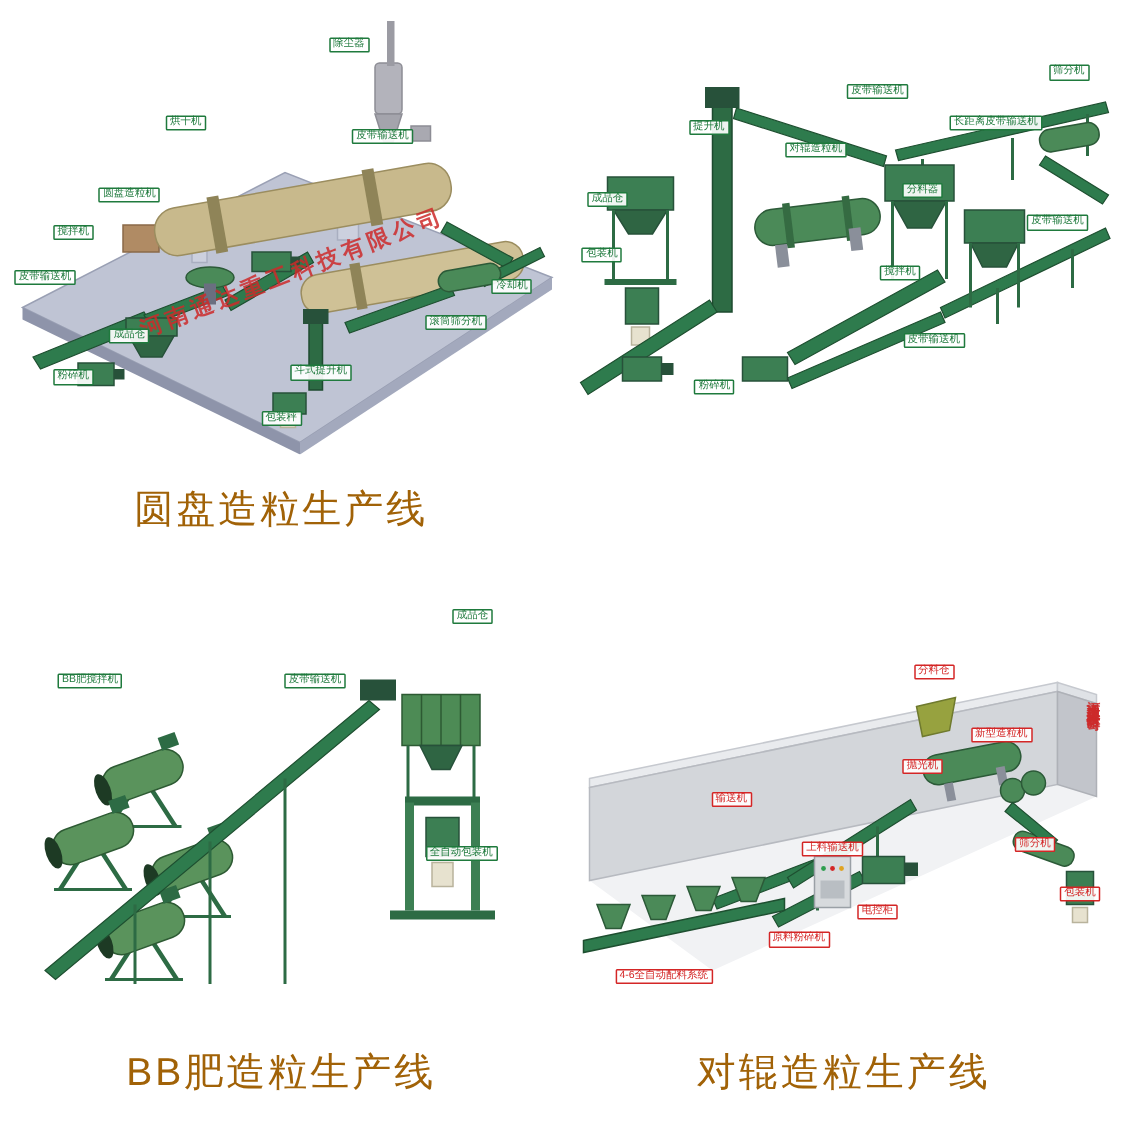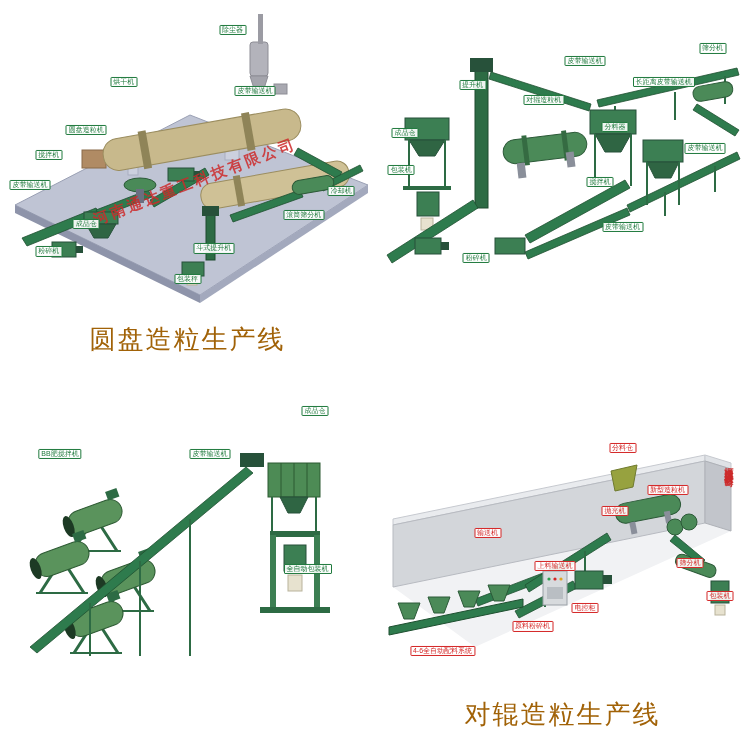--- a/index.html
+++ b/index.html
@@ -279,20 +279,21 @@
           <rect x="260" y="232" width="70" height="6" fill="#2d6b44"></rect>
         </g>
       </svg>
       <div class="labels">
           <span class="tag" style="left: 16%; top: 26%; color: rgb(31, 122, 61);">BB肥搅拌机</span>
           <span class="tag" style="left: 56%; top: 26%; color: rgb(31, 122, 61);">皮带输送机</span>
           <span class="tag" style="left: 84%; top: 12%; color: rgb(31, 122, 61);">成品仓</span>
           <span class="tag" style="left: 82%; top: 64%; color: rgb(31, 122, 61);">全自动包装机</span>
         </div>
     </div>
+    <div class="caption">BB肥造粒生产线</div>
   </section>
 
   <section class="panel">
     <div class="art">
       <svg viewBox="0 0 375 303" width="375" height="303">
 
         <polygon points="18,212 330,148 356,156 100,272" fill="#f1f2f4"></polygon>
 
         <g>
           <polygon points="18,144 330,80 330,86 18,150" fill="#e9ebee" stroke="#c6c9cf"></polygon>

